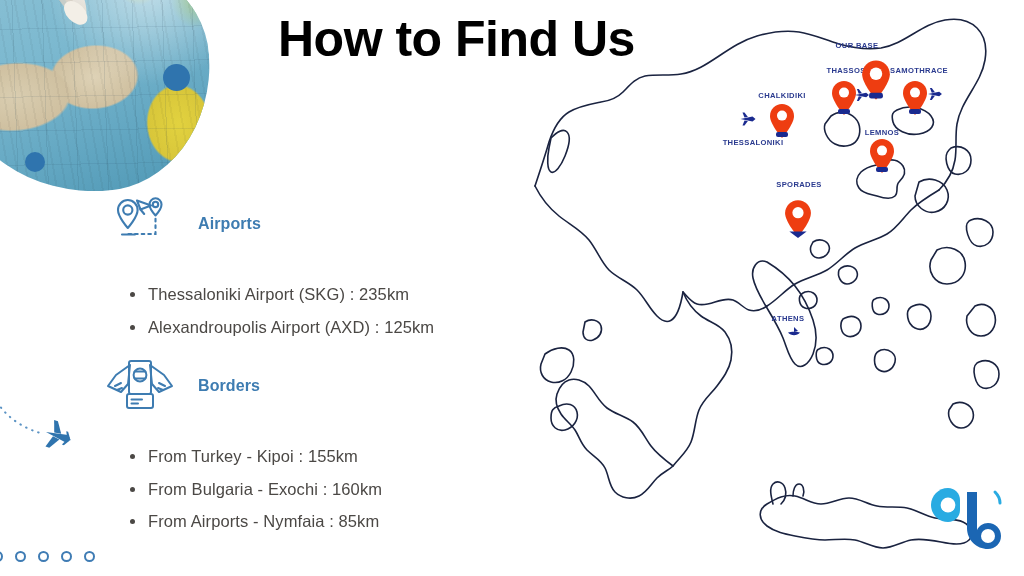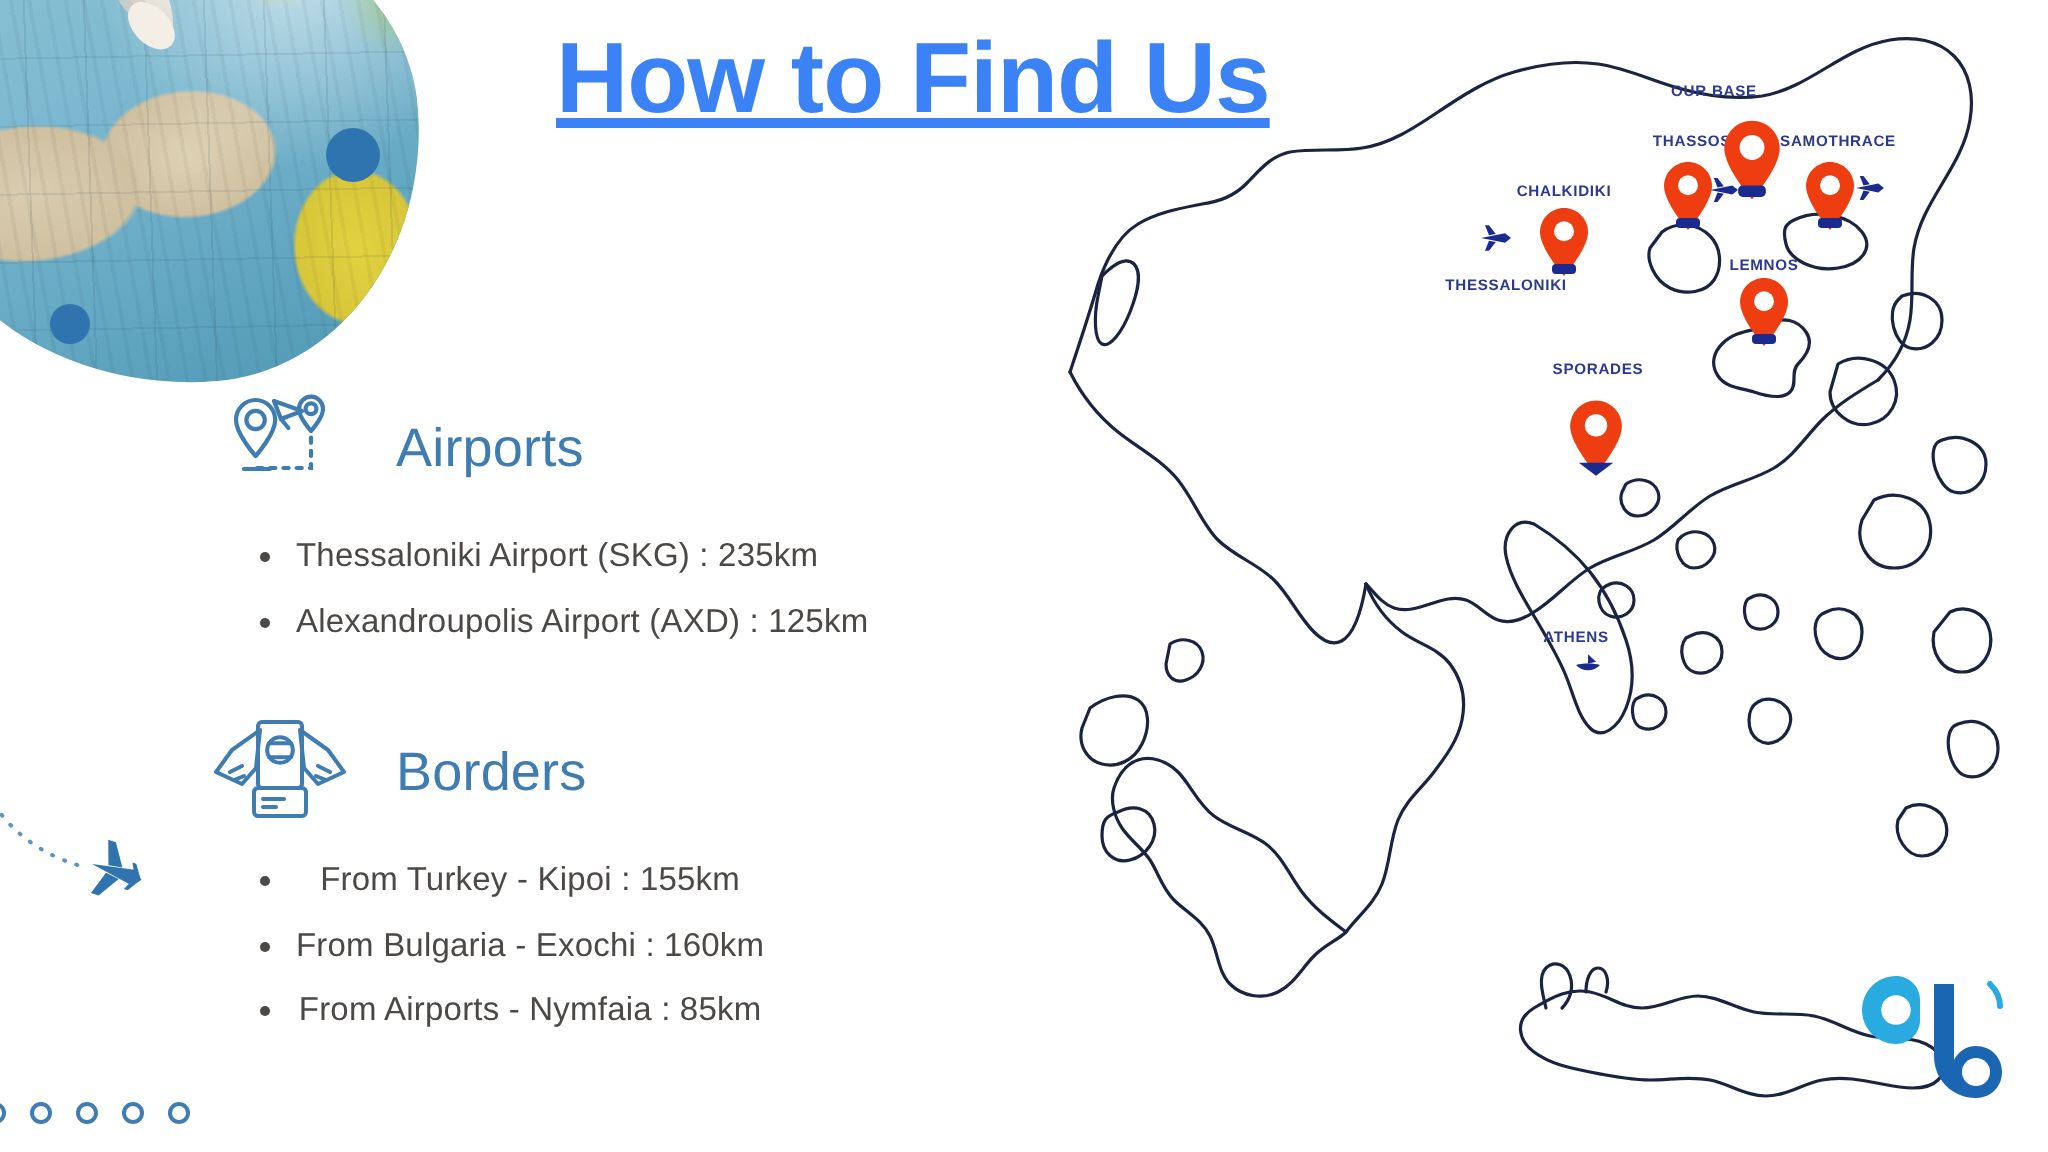--- a/index.html
+++ b/index.html
@@ -71,35 +71,35 @@
     border: 2.2px solid #3f7cb4;
   }
 
   
   .trail { position: absolute; left: -14px; top: 372px; width: 120px; height: 80px; }
 
   
   .headline {
     position: absolute; left: 278px; top: 12px;
     font-size: 50px; font-weight: 700; letter-spacing: -0.5px;
-    color: #3b82f6; line-height: 1.1; text-decoration: underline;
+    color: #000000; line-height: 1.1;
   }
 
   
   .section { position: absolute; left: 104px; }
   .sec-airports { top: 196px; }
-  .sec-borders  { top: 358px; text-align: center; }
+  .sec-borders  { top: 358px; }
 
   .sec-head { display: flex; align-items: center; gap: 22px; height: 56px; }
   .sec-icon { width: 72px; height: 56px; flex: 0 0 auto; }
   .sec-title {
-    font-size: 27px; font-weight: 400; color: #3e7cb1; letter-spacing: .1px;
-  }
-
-  .bullets { margin-top: 18px; margin-left: 26px; list-style: none; }
+    font-size: 16px; font-weight: 700; color: #3e7cb1; letter-spacing: .1px;
+  }
+
+  .bullets { margin-top: 34px; margin-left: 26px; list-style: none; }
   .bullets li {
     position: relative;
     padding-left: 18px;
     font-size: 16.5px;
     color: #4b4845;
     line-height: 1.0;
     margin-bottom: 16px;
     letter-spacing: .1px;
   }
   .bullets li::before {

